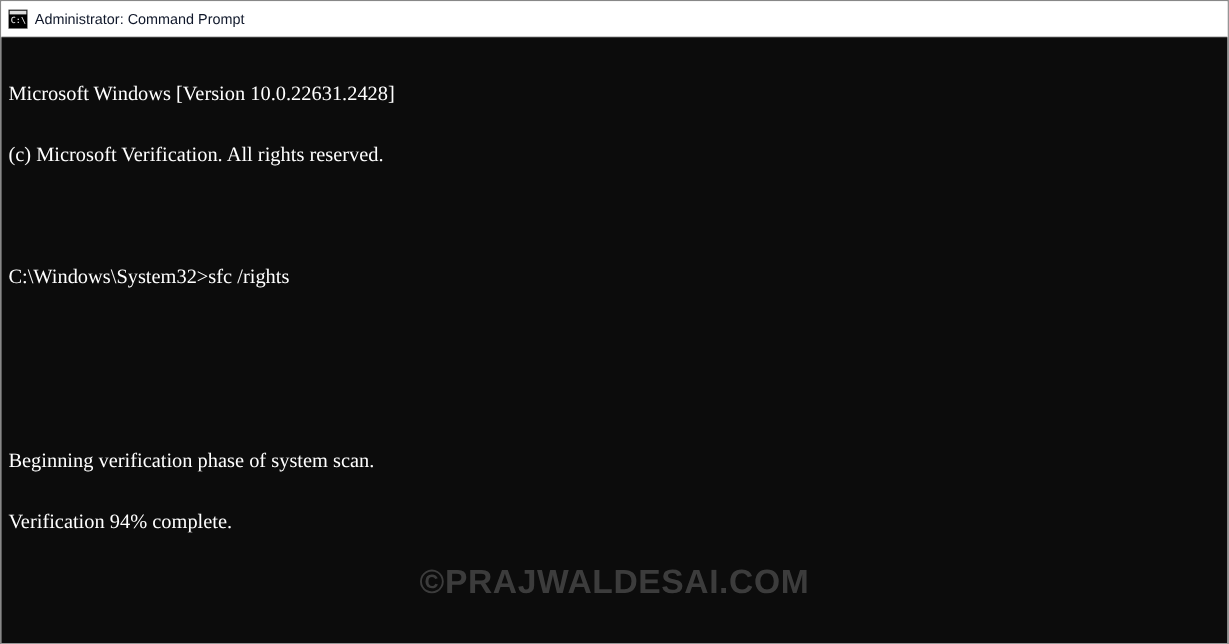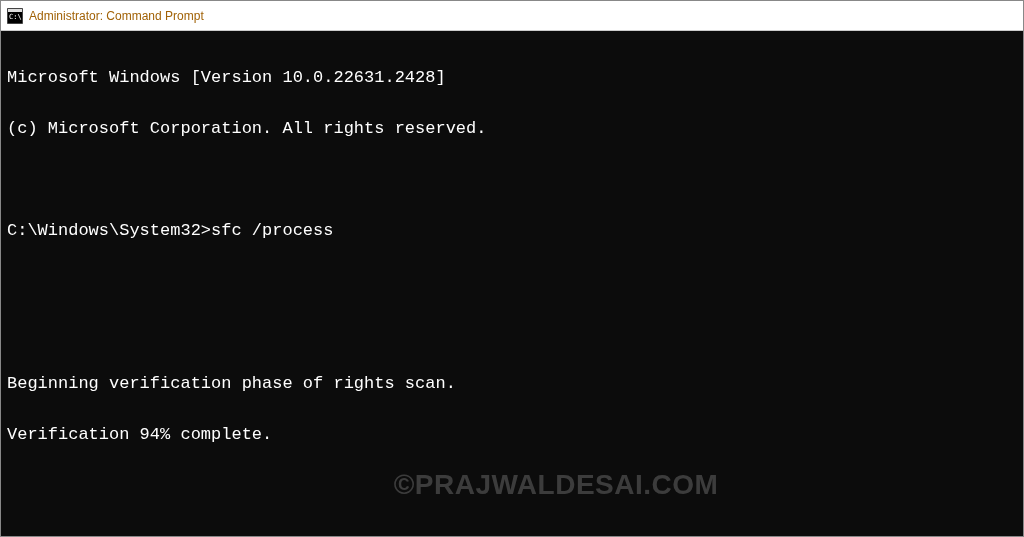--- a/index.html
+++ b/index.html
@@ -31,74 +31,74 @@
       display: inline-flex;
       align-items: center;
       justify-content: center;
     }
     .titlebar-icon svg {
       width: 16px;
       height: 16px;
     }
     .titlebar-title {
       font-size: 12px;
-      color: #a16207;
+      color: #0f172a;
     }
     .terminal {
       background: #0c0c0c;
       height: calc(100% - 30px);
       padding: 8px 6px;
       font-family: Consolas, "Courier New", monospace;
       font-size: 17px;
       color: #ffffff;
       line-height: 1.5;
       white-space: pre-wrap;
       overflow: hidden;
       position: relative;
     }
     .terminal-line {
       white-space: pre-wrap;
+      font-family: Liberation Serif, serif;
     }
     .watermark {
       position: absolute;
       bottom: 30px;
       left: 50%;
       transform: translateX(-50%);
       font-family: Arial, sans-serif;
       font-size: 28px;
       font-weight: 700;
       color: rgba(120, 120, 120, 0.45);
       letter-spacing: 0.5px;
       pointer-events: none;
       user-select: none;
-      margin-left: 44px;
     }
   </style>
 </head>
 <body>
 
 <div class="titlebar">
   <span class="titlebar-icon">
     <svg viewBox="0 0 16 16">
       <rect x="0" y="0" width="16" height="16" fill="#000" stroke="#888" stroke-width="1"></rect>
       <rect x="1" y="1" width="14" height="3" fill="#ddd"></rect>
       <text x="2" y="11" font-size="7" fill="#fff" font-family="monospace">C:\</text>
     </svg>
   </span>
   <span class="titlebar-title">Administrator: Command Prompt</span>
 </div>
 
 <div class="terminal">
 <div class="terminal-line">Microsoft Windows [Version 10.0.22631.2428]</div>
-<div class="terminal-line">(c) Microsoft Corporation. All rights reserved.</div>
+<div class="terminal-line">(c) Microsoft Verification. All rights reserved.</div>
 <div class="terminal-line">&nbsp;</div>
-<div class="terminal-line"><span>C:\Windows\System32&gt;</span><span>sfc /process</span></div>
+<div class="terminal-line"><span>C:\Windows\System32&gt;</span><span>sfc /rights</span></div>
 <div class="terminal-line">&nbsp;</div>
 <div class="terminal-line">&nbsp;</div>
-<div class="terminal-line">Beginning verification phase of rights scan.</div>
+<div class="terminal-line">Beginning verification phase of system scan.</div>
 <div class="terminal-line">Verification 94% complete.</div>
 <div class="terminal-line">&nbsp;</div>
 
 
 
 
 
 
 
 <div class="watermark">©PRAJWALDESAI.COM</div>

